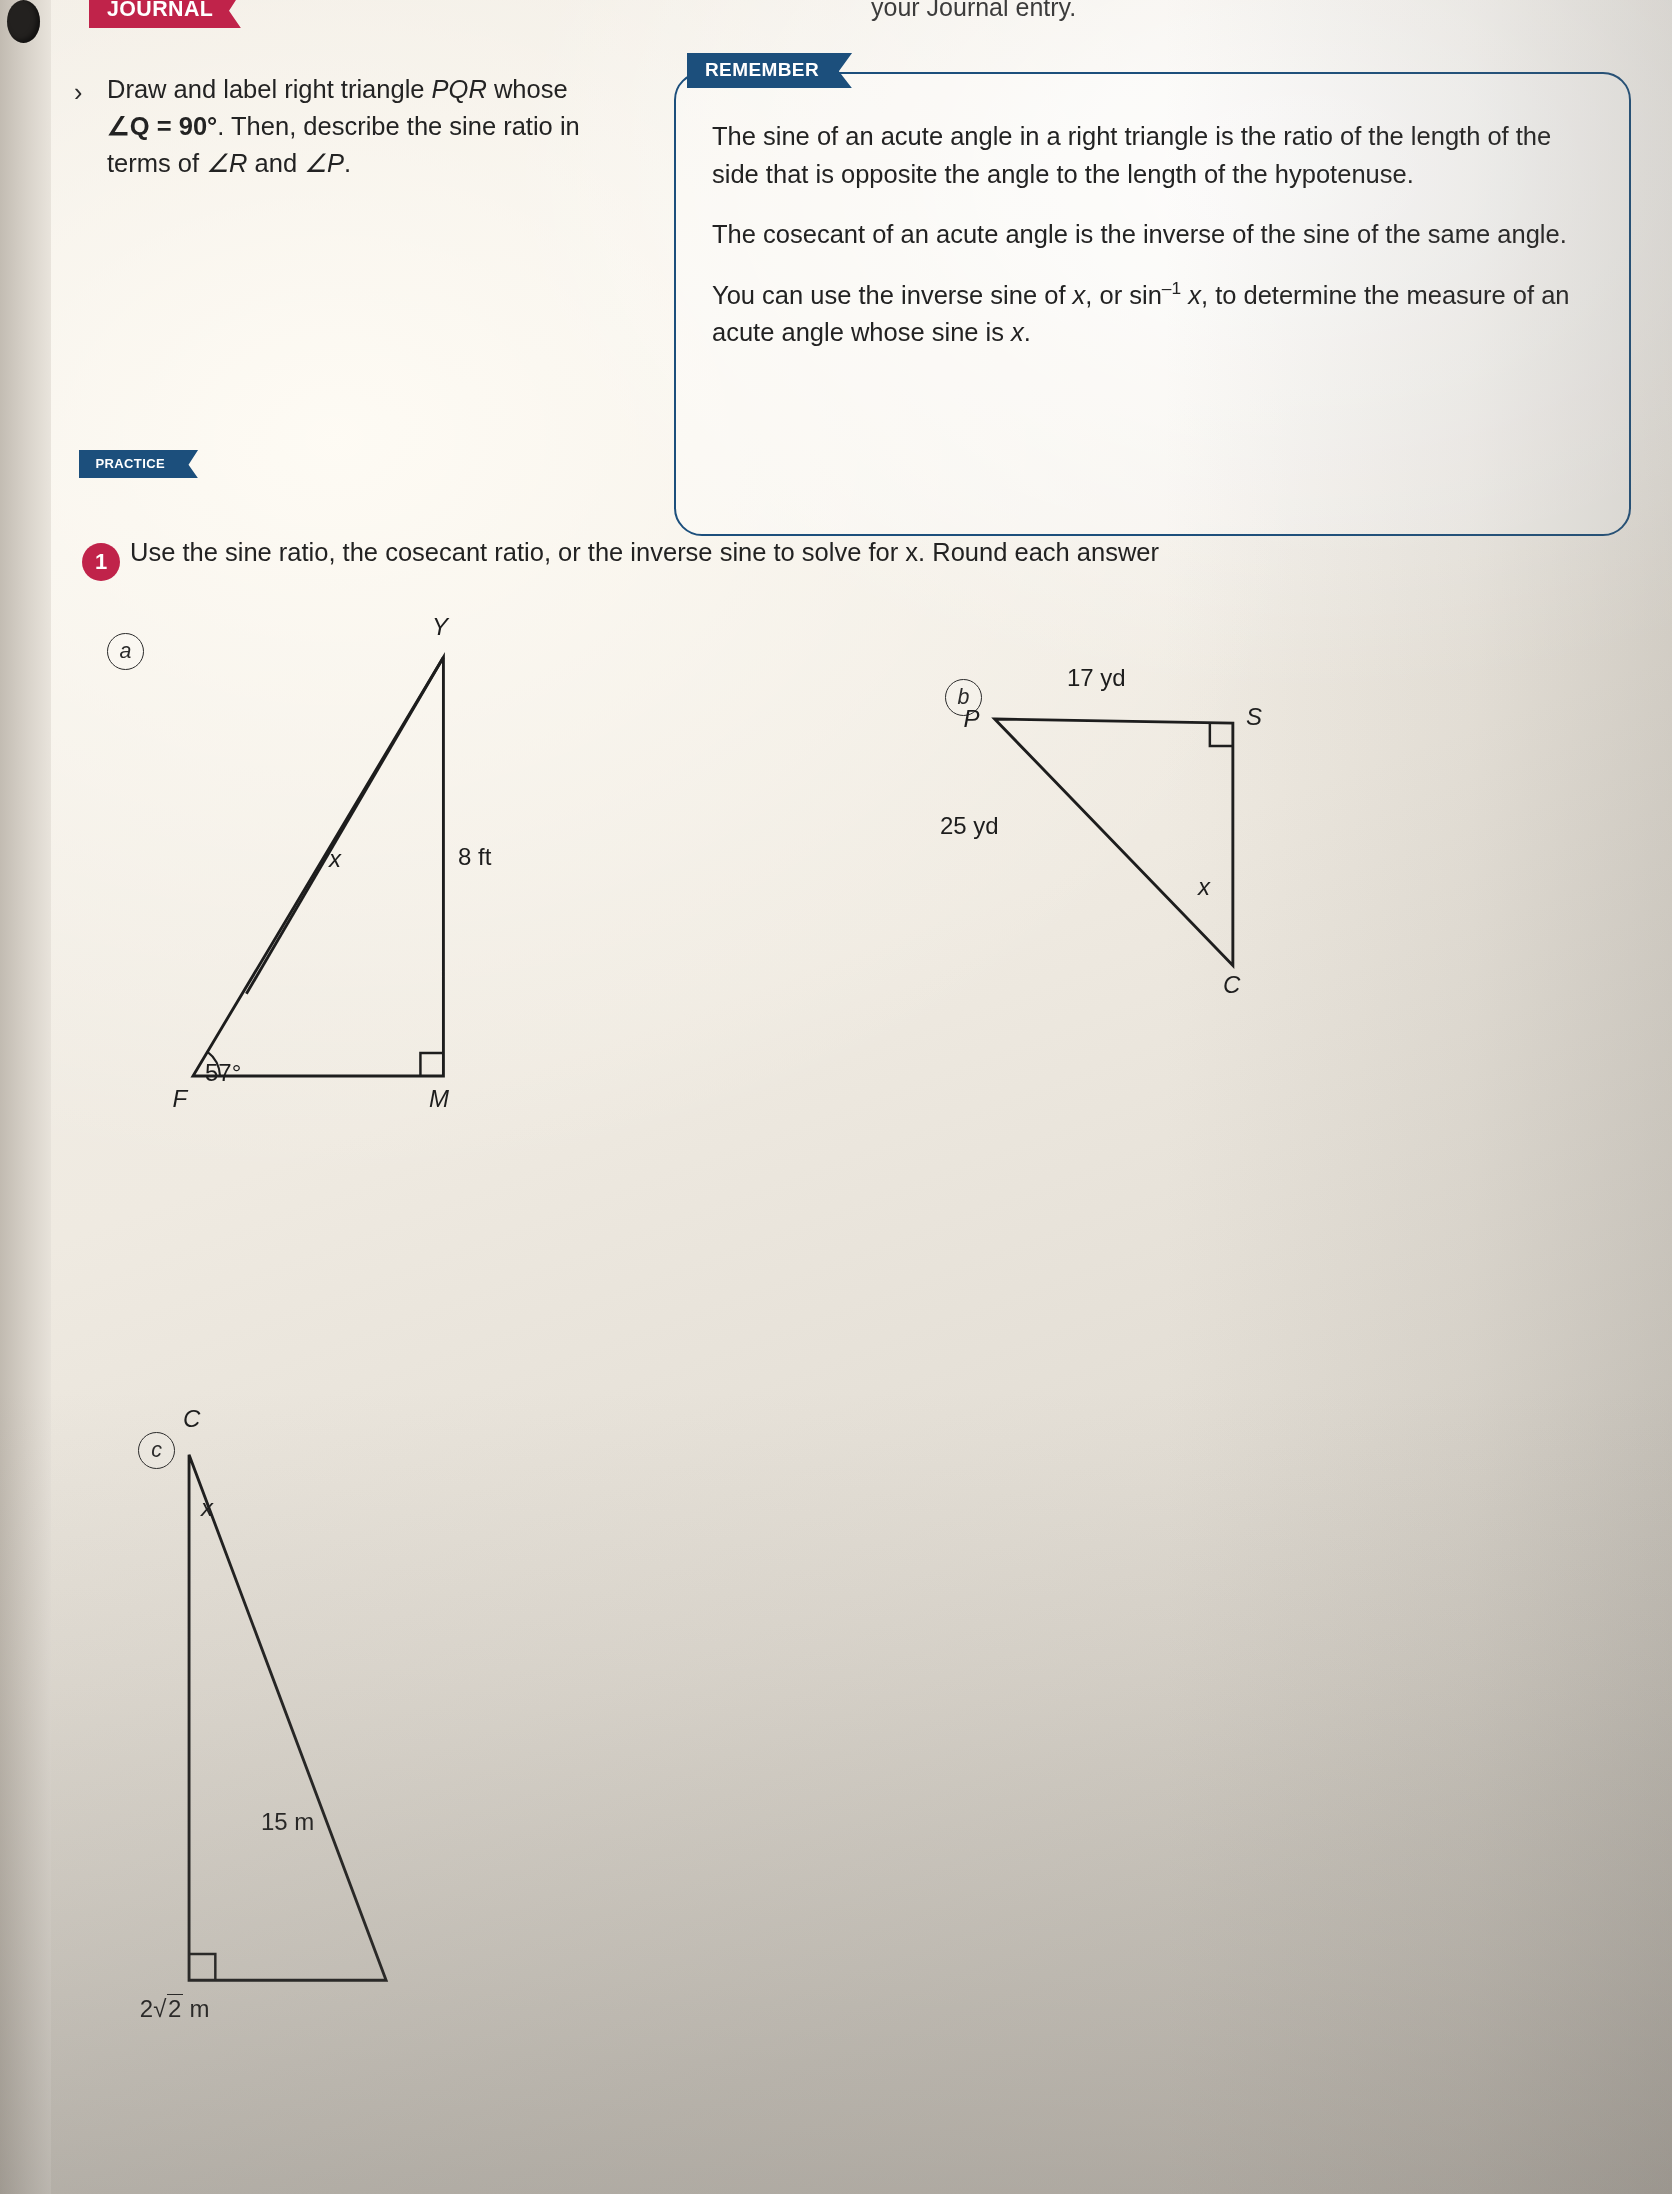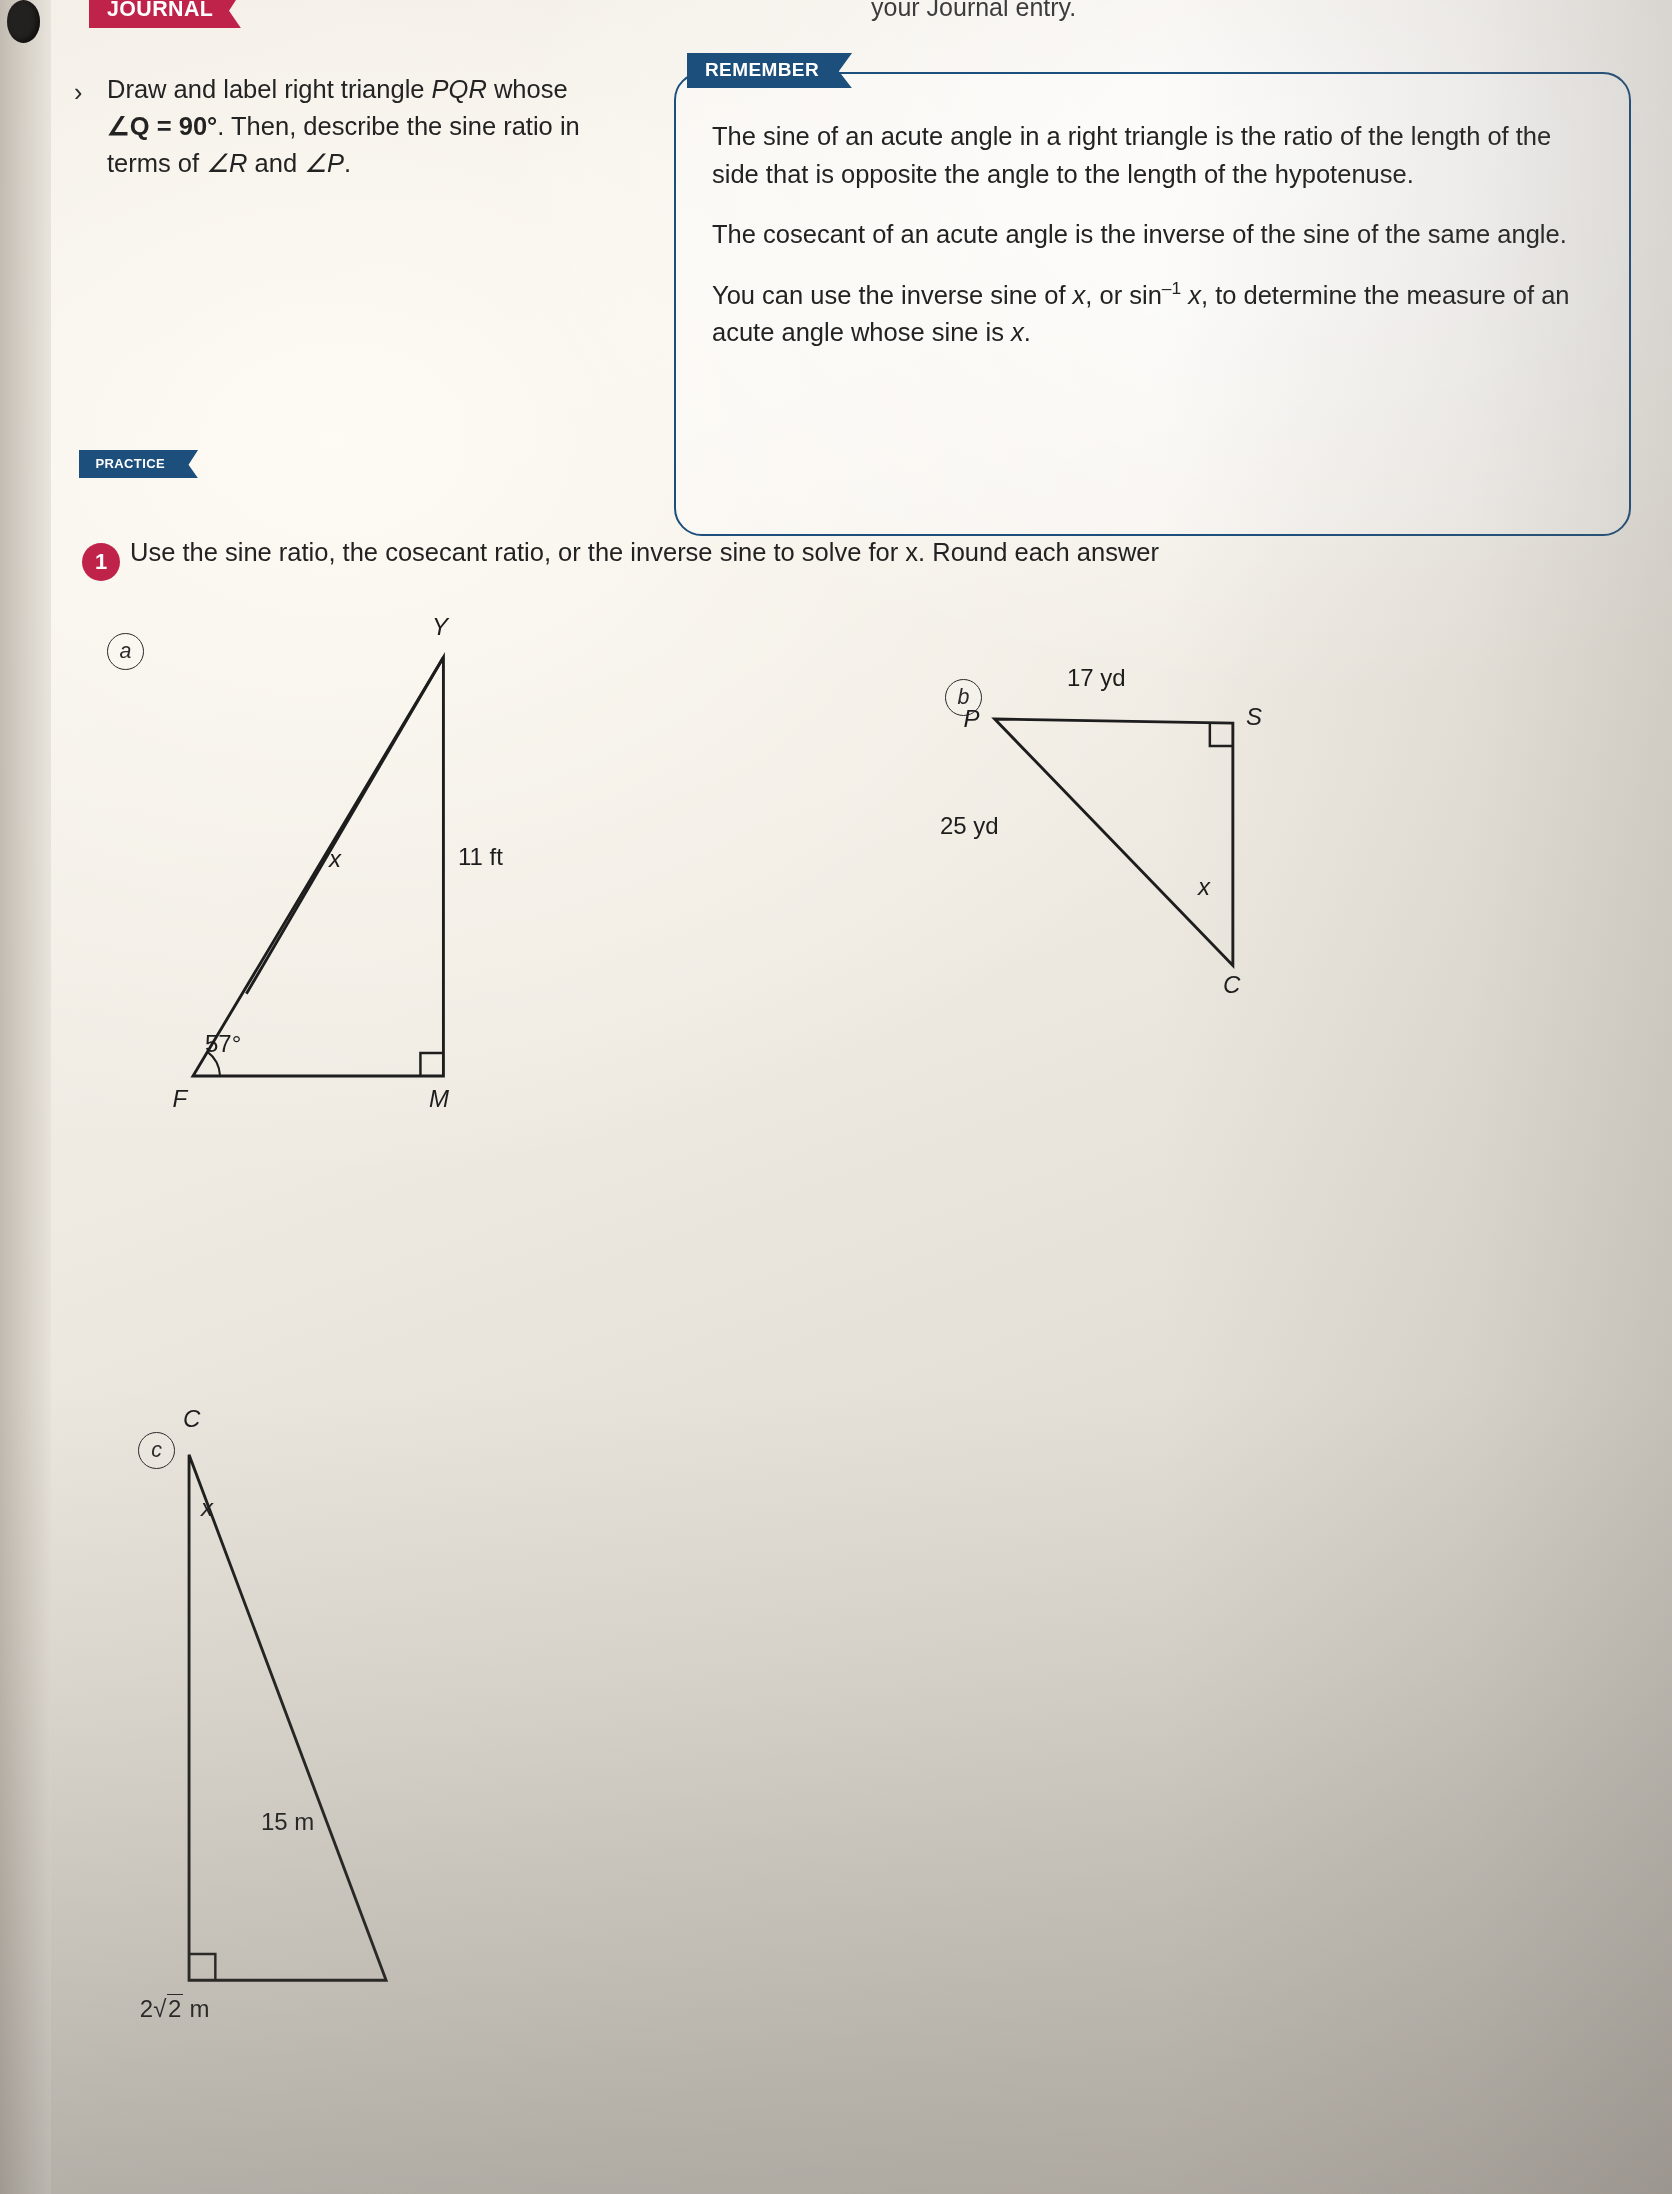--- a/index.html
+++ b/index.html
@@ -244,23 +244,23 @@
 
       <line x1="350" y1="10" x2="110" y2="420" stroke="#1d1d1d" stroke-width="3.5"></line>
 
       <polyline points="322,520 322,492 350,492" fill="none" stroke="#1d1d1d" stroke-width="3"></polyline>
 
       <path d="M 78,520 A 40 40 0 0 0 62,490" fill="none" stroke="#1d1d1d" stroke-width="2.5"></path>
     </svg>
     <span class="fig-label italic" style="left:276px; top:-36px;">Y</span>
     <span class="fig-label italic" style="left:16.4px; top:436px;">F</span>
     <span class="fig-label italic" style="left:273px; top:436px;">M</span>
-    <span class="fig-label" style="left:49px; top:381px;">57°</span>
+    <span class="fig-label" style="left:49px; top:410px;">57°</span>
     <span class="fig-label italic" style="left:173px; top:196px;">x</span>
-    <span class="fig-label" style="left:302px; top:194px;">11 ft</span>
+    <span class="fig-label" style="left:302px; top:194px;">8 ft</span>
   </div>
 
   <div class="part-letter" style="left:945px; top:679px;">b</div>
 
   <div class="figure" id="fig-b">
     <svg width="345" height="345" viewBox="0 0 420 420">
       <polygon points="30,45 320,50 320,345" fill="none" stroke="#1d1d1d" stroke-width="3.5"></polygon>
 
       <polyline points="292,50 292,78 320,78" fill="none" stroke="#1d1d1d" stroke-width="3"></polyline>
     </svg>

